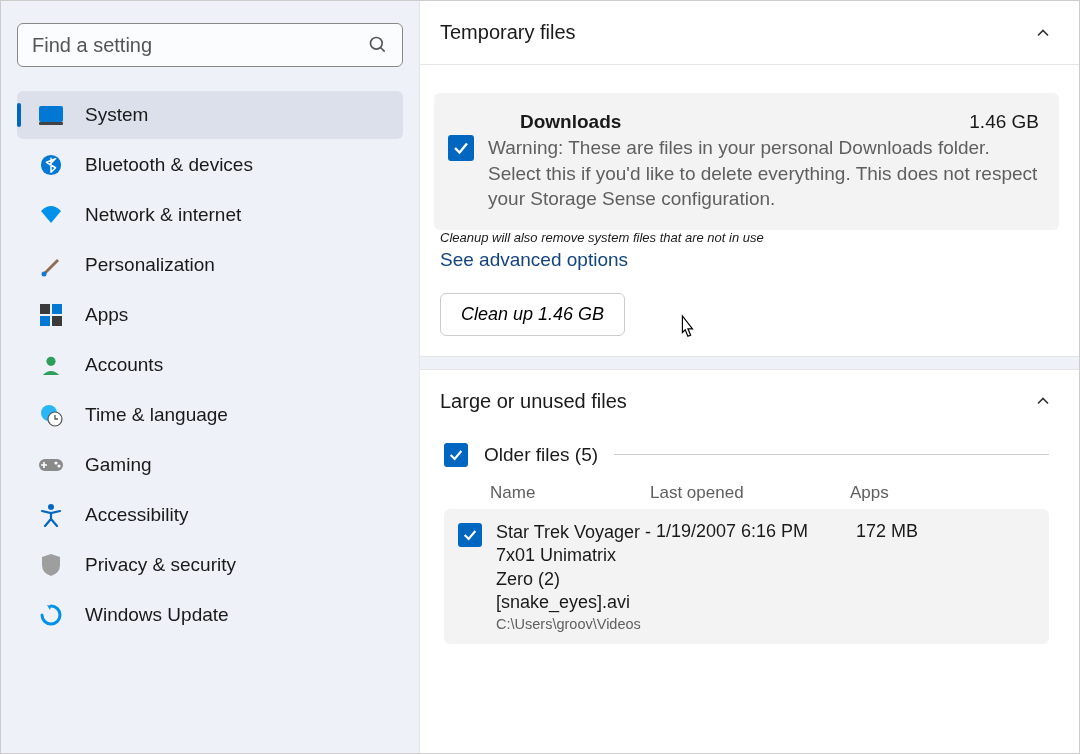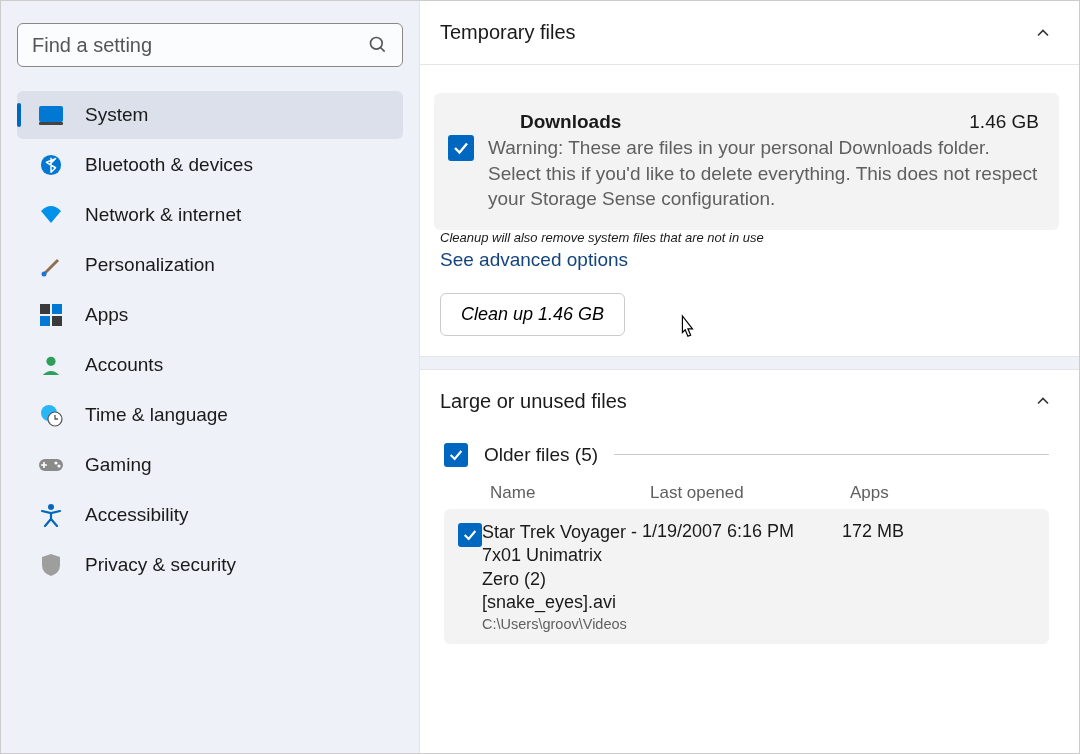--- a/index.html
+++ b/index.html
@@ -138,20 +138,21 @@
   .col-headers {
     display: grid;
     grid-template-columns: 160px 200px 120px;
     color: #5f5f5f;
     font-size: 17px;
     margin-left: -10px;
     padding: 6px 0;
   }
   .file-row {
     display: flex;
+    gap: 14px;
     background: #f3f3f3;
     border-radius: 6px;
     padding: 12px 14px;
     margin-left: -56px;
     align-items: flex-start;
   }
   .file-grid {
     flex: 1;
     display: grid;
     grid-template-columns: 160px 200px 120px;
@@ -265,20 +266,29 @@
       <span>Accessibility</span>
     </div>
     <div class="nav-item">
       <span class="nav-icon">
           <svg width="20" height="24" viewBox="0 0 20 24">
             <path d="M10 1 L19 4 V12 Q19 20 10 23 Q1 20 1 12 V4 Z" fill="#9e9e9e"></path>
           </svg>
         </span>
       <span>Privacy &amp; security</span>
     </div>
+    <div class="nav-item">
+      <span class="nav-icon">
+          <svg width="24" height="24" viewBox="0 0 24 24">
+            <path d="M12 3 A9 9 0 1 1 3 12" stroke="#0091ea" stroke-width="3" fill="none" stroke-linecap="round"></path>
+            <path d="M8 2 L12 3 L11 7" fill="#0091ea"></path>
+          </svg>
+        </span>
+      <span>Windows Update</span>
+    </div>
   </div>
 </div>
 
 <div class="main">
 
   <div class="section-header with-border">
     <span>Temporary files</span>
     <svg class="chev" viewBox="0 0 24 24" fill="none" stroke="currentColor" stroke-width="2">
         <polyline points="6 15 12 9 18 15"></polyline>
       </svg>

